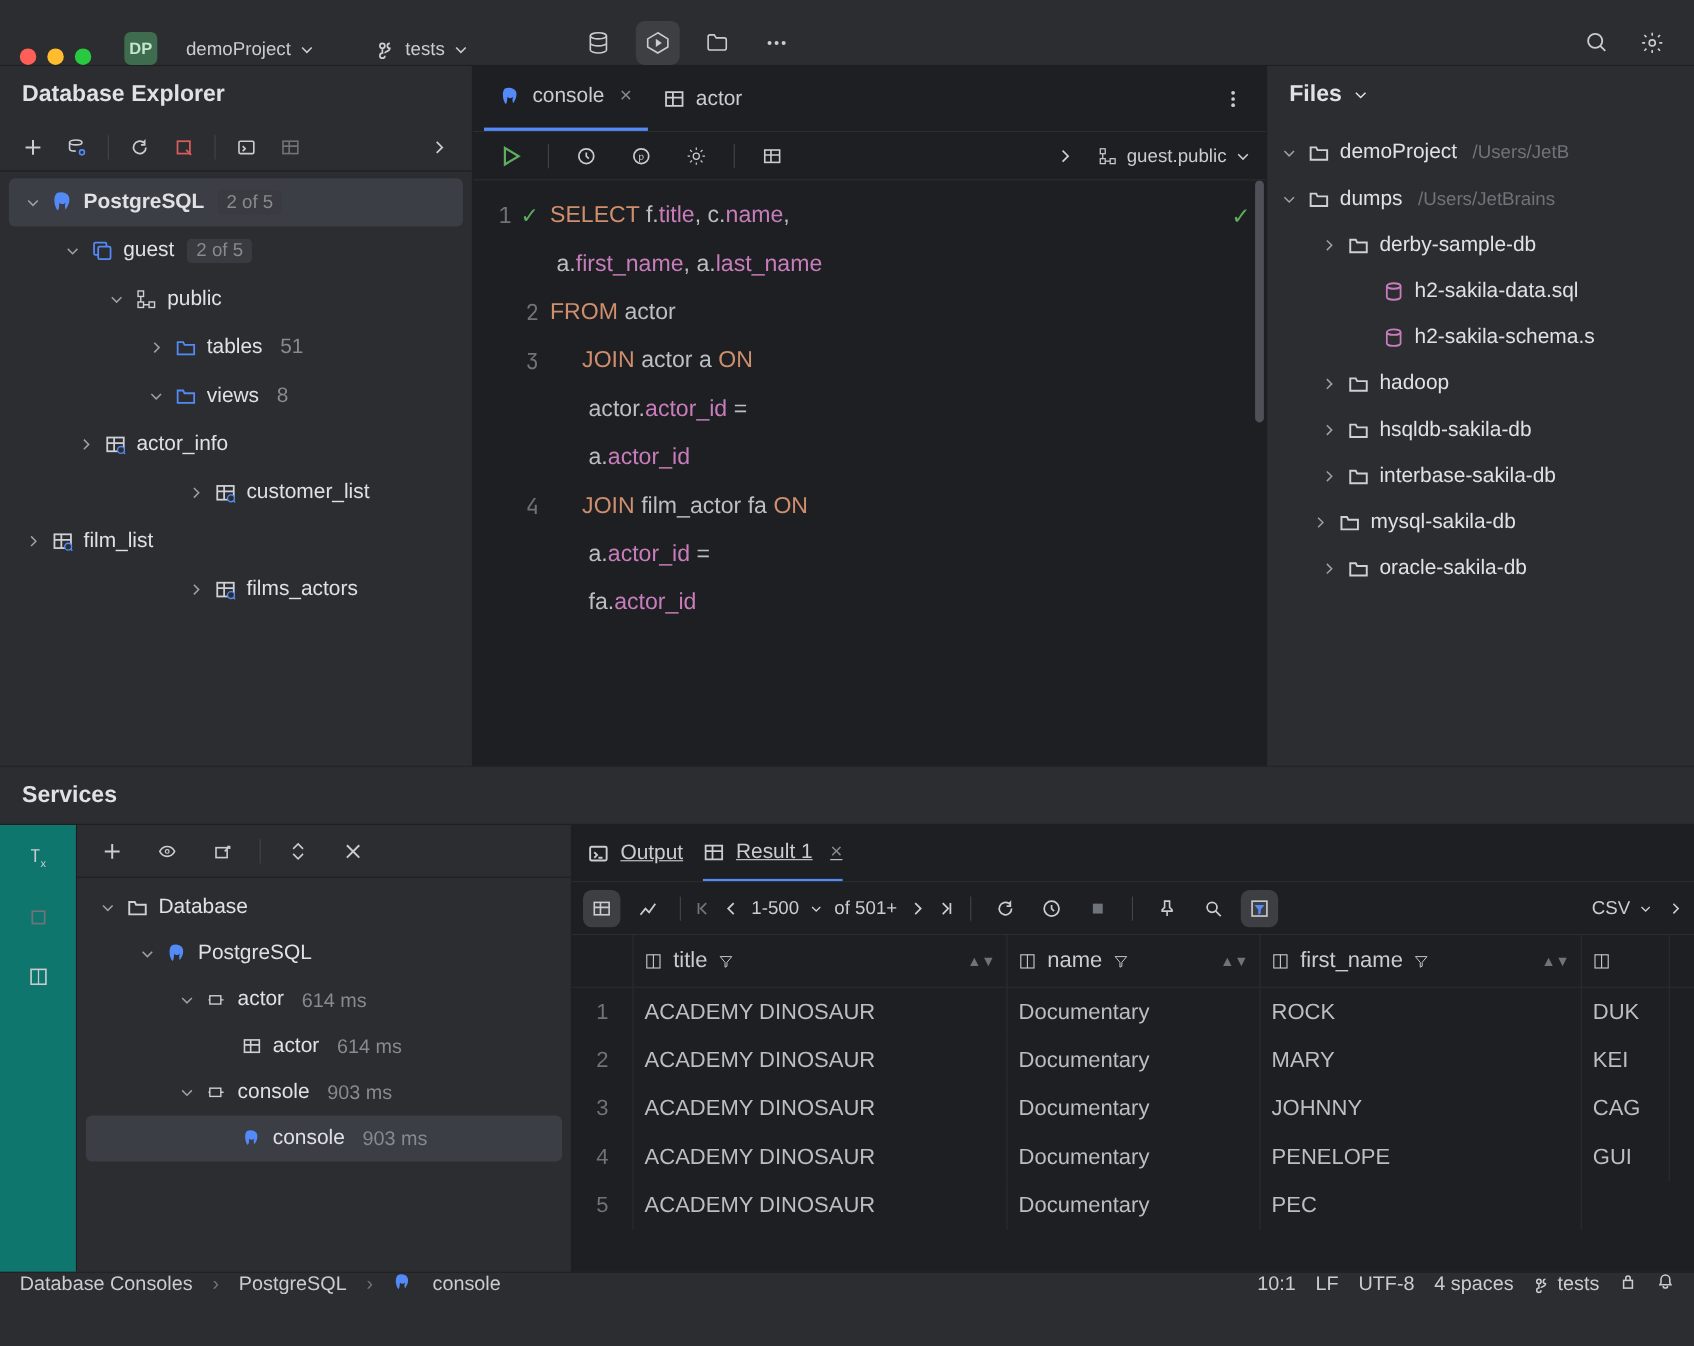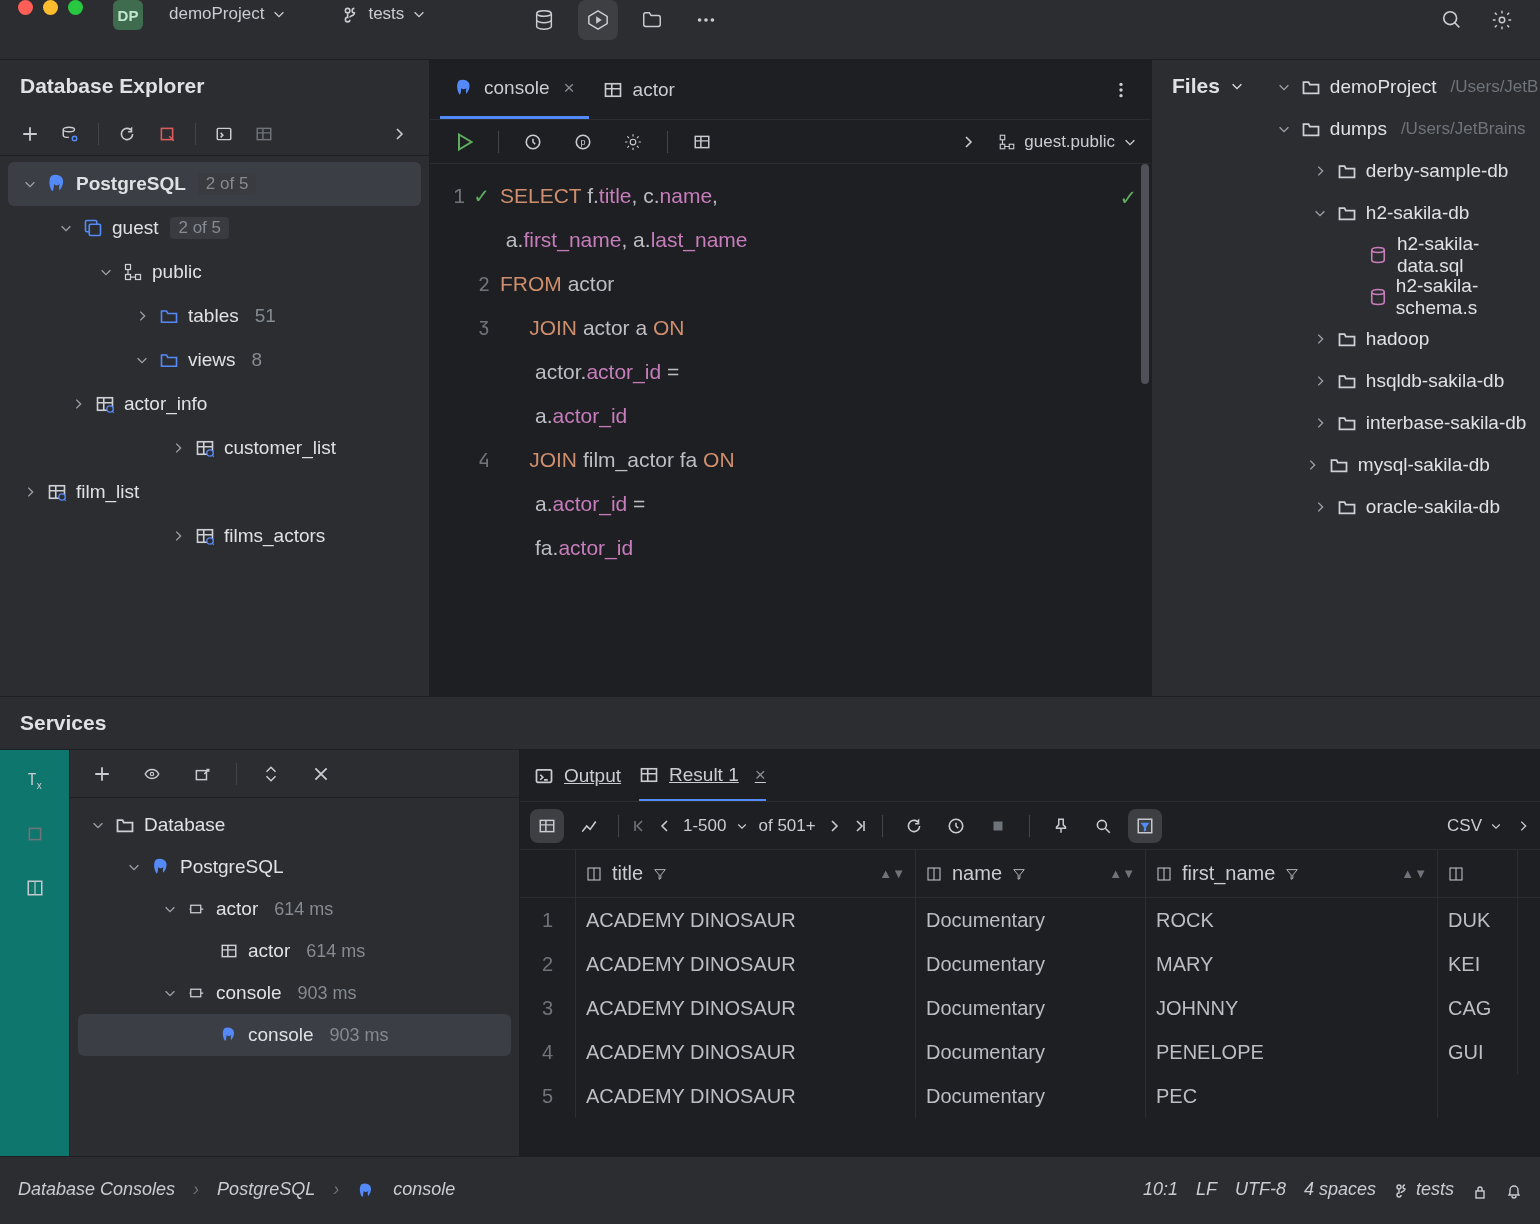--- a/index.html
+++ b/index.html
@@ -1,20 +1,20 @@
 <!DOCTYPE html>
 <html><head>
 <meta charset="utf-8">
 <style>
 * { box-sizing: border-box; margin: 0; padding: 0; font-family: -apple-system, "Segoe UI", sans-serif; }
 body { background: #2b2d30; color: #dfe1e5; width: 1540px; height: 1224px; font-size: 17px; border-radius: 12px; overflow: hidden; }
 .mono { font-family: "JetBrains Mono", Menlo, Consolas, monospace; }
 
 
-.titlebar { height: 60px; display: flex; align-items: flex-start; padding: 0 18px; background: #2b2d30; border-bottom: 1px solid #1e1f22; gap: 10px; }
+.titlebar { height: 60px; display: flex; align-items: flex-end; padding: 0 18px; background: #2b2d30; border-bottom: 1px solid #1e1f22; gap: 10px; }
 .traffic { display: flex; gap: 10px; margin-right: 16px; }
 .dot { width: 15px; height: 15px; border-radius: 50%; }
 .dot.r { background: #ff5f57; }
 .dot.y { background: #febc2e; }
 .dot.g { background: #28c840; }
 .pbadge { background: #3f6b4f; color: #c0e7cd; font-weight: 700; width: 30px; height: 30px; border-radius: 6px; display: flex; align-items: center; justify-content: center; font-size: 15px; margin: 0 8px 0 4px; }
 .tb-item { display: flex; align-items: center; gap: 8px; padding: 4px 8px; color: #c9ccd1; cursor: pointer; }
 .tb-sep { width: 20px; }
 .tb-center { margin-left: 80px; display: flex; gap: 14px; }
 .iconbtn { width: 40px; height: 40px; border-radius: 8px; display: flex; align-items: center; justify-content: center; color: #c9ccd1; cursor: pointer; }
@@ -50,21 +50,21 @@
 .gutter div { height: 44px; display: flex; justify-content: flex-end; align-items: center; gap: 8px; }
 .lines { flex: 1; padding: 10px 0 0 0; font-size: 21px; line-height: 44px; position: relative; }
 .lines .check { position: absolute; right: 14px; top: 12px; color: #5eae5e; }
 .sb { position: absolute; right: 2px; top: 0; width: 8px; height: 220px; background: #4e5157; border-radius: 4px; }
 .kw { color: #cf8e6d; text-align: center; }
 .punct { color: #bcbec4; }
 .id { color: #bcbec4; }
 .field { color: #c77dbb; }
 
 
-.files { width: 388px; background: #2b2d30; display: flex; flex-direction: row; }
+.files { width: 388px; background: #2b2d30; display: flex; flex-direction: column; }
 .files .panel-head { gap: 10px; }
 .files-tree { padding: 6px 0; }
 .files-tree .treerow { height: 42px; font-size: 19px; }
 .path { color: #6f737a; margin-left: 6px; font-size: 17px; }
 .sql { color: #c77dbb; }
 
 
 .services { height: 460px; display: flex; flex-direction: column; border-top: 1px solid #1e1f22; }
 .services .panel-head { background: #2b2d30; }
 .services-body { display: flex; flex: 1; border-top: 1px solid #1e1f22; }
@@ -86,21 +86,21 @@
 .table { flex: 1; overflow: hidden; }
 .thead, .trow { display: grid; grid-template-columns: 56px 340px 230px 292px 80px; align-items: center; font-size: 20px; }
 .thead { height: 48px; border-bottom: 1px solid #2b2d30; color: #c9ccd1; }
 .th { display: flex; align-items: center; gap: 10px; padding: 0 10px; border-right: 1px solid #2b2d30; height: 100%; }
 .th .sort { margin-left: auto; color: #6f737a; font-size: 13px; }
 .trow { height: 44px; }
 .td { padding: 0 10px; border-right: 1px solid #2b2d30; height: 100%; display: flex; align-items: center; color: #bcbec4; }
 .rownum { color: #6f737a; justify-content: center; }
 
 
-.status { height: 44px; background: #2b2d30; border-top: 1px solid #1e1f22; display: flex; align-items: flex-end; padding: 0 18px; gap: 18px; font-size: 18px; color: #c9ccd1; font-style: italic; }
+.status { height: 44px; background: #2b2d30; border-top: 1px solid #1e1f22; display: flex; align-items: flex-start; padding: 0 18px; gap: 18px; font-size: 18px; color: #c9ccd1; }
 .status .grow { flex: 1; }
 .status .chip { display: flex; align-items: center; gap: 6px; cursor: pointer; }
 
 .pg-icon { color: #548af7; }
 .redish { color: #db5c5c; }
 .green { color: #5eae5e; }
 </style>
 </head>
 <body>
 
@@ -479,31 +479,20 @@
           <div class="treerow" style="padding-left:48px">
      <svg class="chev" width="14" height="14" viewBox="0 0 16 16">
               <path d="M6 3l5 5-5 5" stroke="currentColor" fill="none" stroke-width="1.6"></path>
             </svg>
      <span class="icon">
               <svg width="20" height="20" viewBox="0 0 16 16">
                 <path d="M2 4h4l1 2h7v7H2z" stroke="currentColor" fill="none" stroke-width="1.4"></path>
               </svg>
             </span>
      <span>derby-sample-db</span>
-   </div>
-          <div class="treerow" style="padding-left:48px">
-     <svg class="chev" width="14" height="14" viewBox="0 0 16 16">
-              <path d="M3 6l5 5 5-5" stroke="currentColor" fill="none" stroke-width="1.6"></path>
-            </svg>
-     <span class="icon">
-              <svg width="20" height="20" viewBox="0 0 16 16">
-                <path d="M2 4h4l1 2h7v7H2z" stroke="currentColor" fill="none" stroke-width="1.4"></path>
-              </svg>
-            </span>
-     <span>h2-sakila-db</span>
    </div>
           <div class="treerow" style="padding-left:104px">
        <span class="icon sql">
               <svg width="20" height="20" viewBox="0 0 16 16">
                 <ellipse cx="8" cy="4" rx="5" ry="2" stroke="currentColor" fill="none" stroke-width="1.3"></ellipse>
                 <path d="M3 4v8c0 1.1 2.2 2 5 2s5-.9 5-2V4" stroke="currentColor" fill="none" stroke-width="1.3"></path>
               </svg>
             </span>
        <span>h2-sakila-data.sql</span>
      </div>

